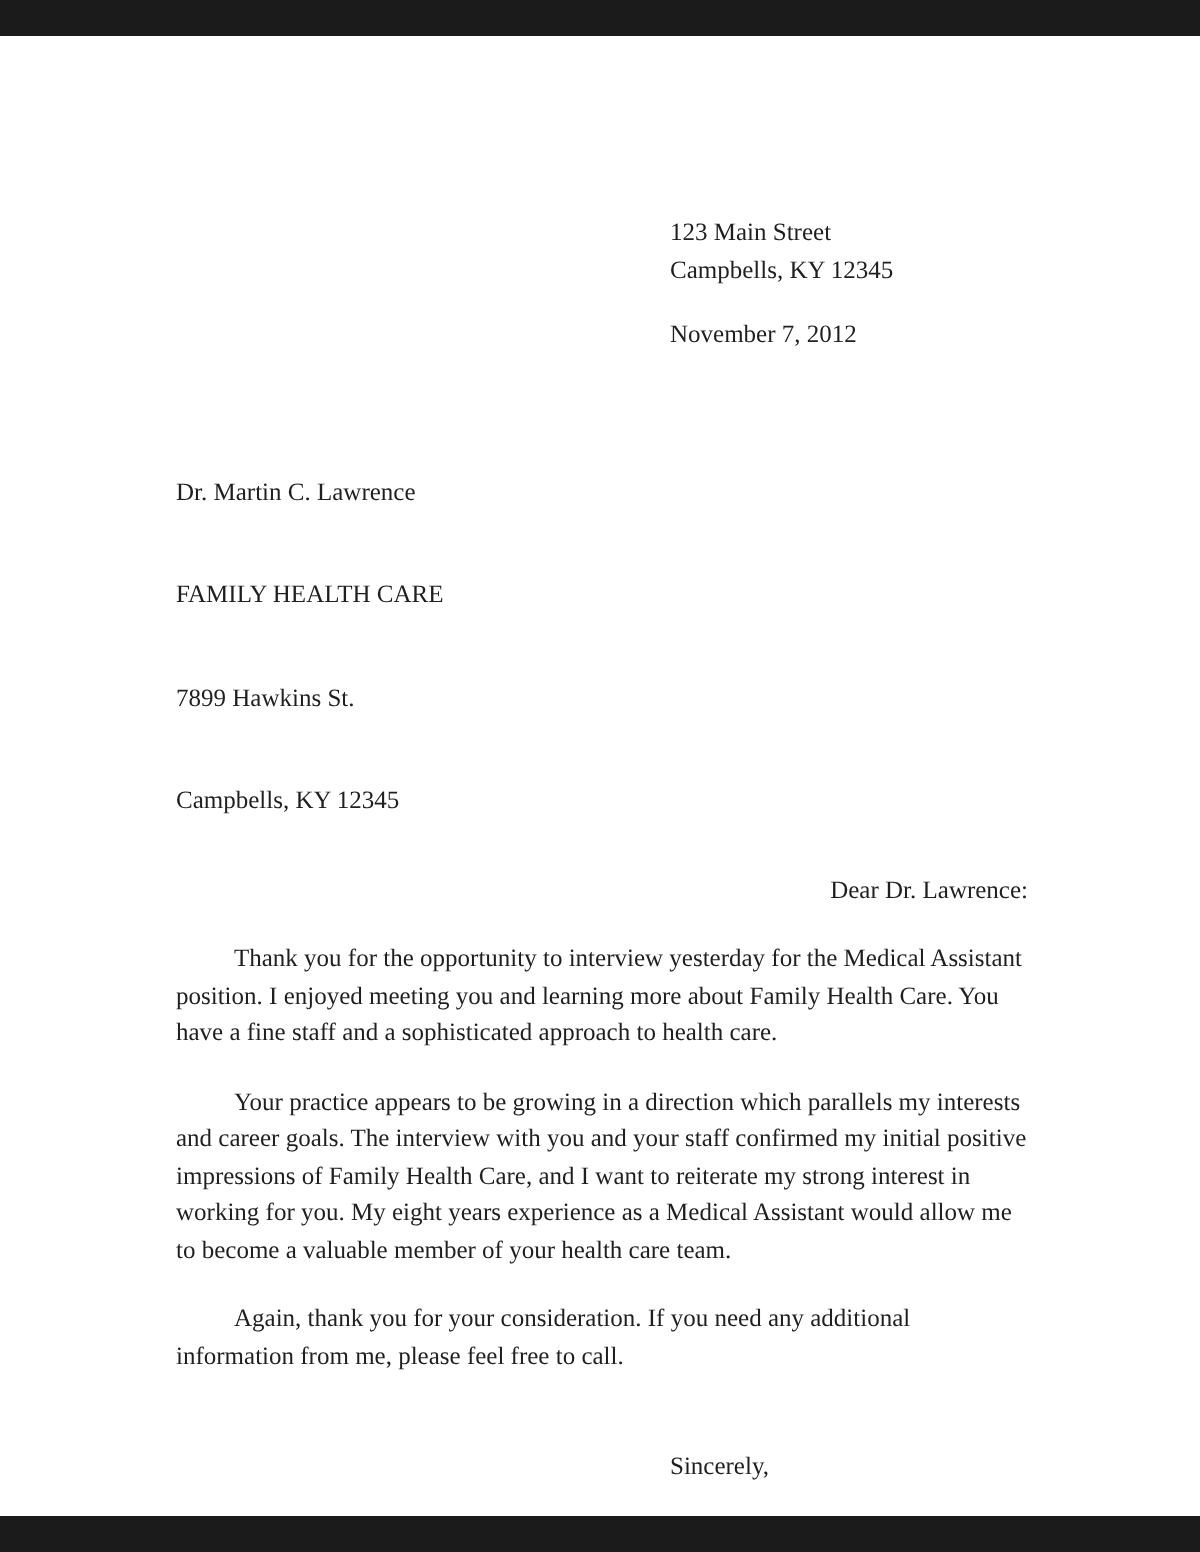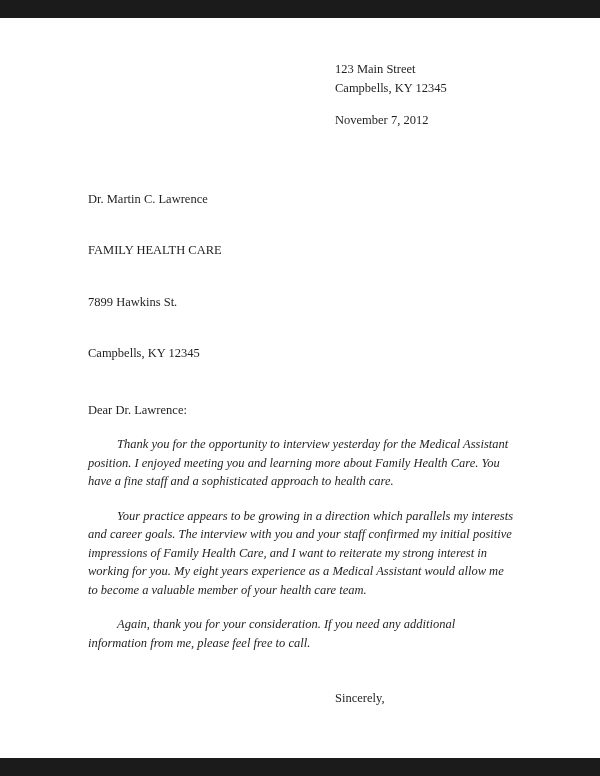--- a/index.html
+++ b/index.html
@@ -26,21 +26,21 @@
   .border-bar.bottom { bottom: 0; }
 
   .letter-page {
     position: absolute;
     top: 18px;
     left: 0;
     width: 600px;
     height: 700px;
     background: #ffffff;
     box-sizing: border-box;
-    padding: 42px 86px 0 88px;
+    padding: 89px 86px 0 88px;
     font-size: 12.5px;
     line-height: 18.5px;
   }
 
   .sender-block {
     margin-left: 247px;
     margin-bottom: 0;
   }
   .sender-block .line { white-space: nowrap; }
   .date-line {
@@ -48,31 +48,31 @@
     margin-top: 14px;
     white-space: nowrap;
   }
 
   .recipient-block {
     margin-top: 60px;
   }
   .recipient-block .line { white-space: nowrap; margin-top: 33px; }
 
   .salutation {
-    margin-top: 38px;
+    margin-top: 26px;
     white-space: nowrap;
+    text-align: right;
   }
 
   .body-paragraph {
     margin: 0;
     margin-top: 16px;
     width: 428px;
     text-indent: 29px;
     text-align: left;
-    font-style: italic;
   }
 
   .closing {
     margin-top: 37px;
     margin-left: 247px;
     white-space: nowrap;
   }
 
   .signature {
     margin-top: 97px;

